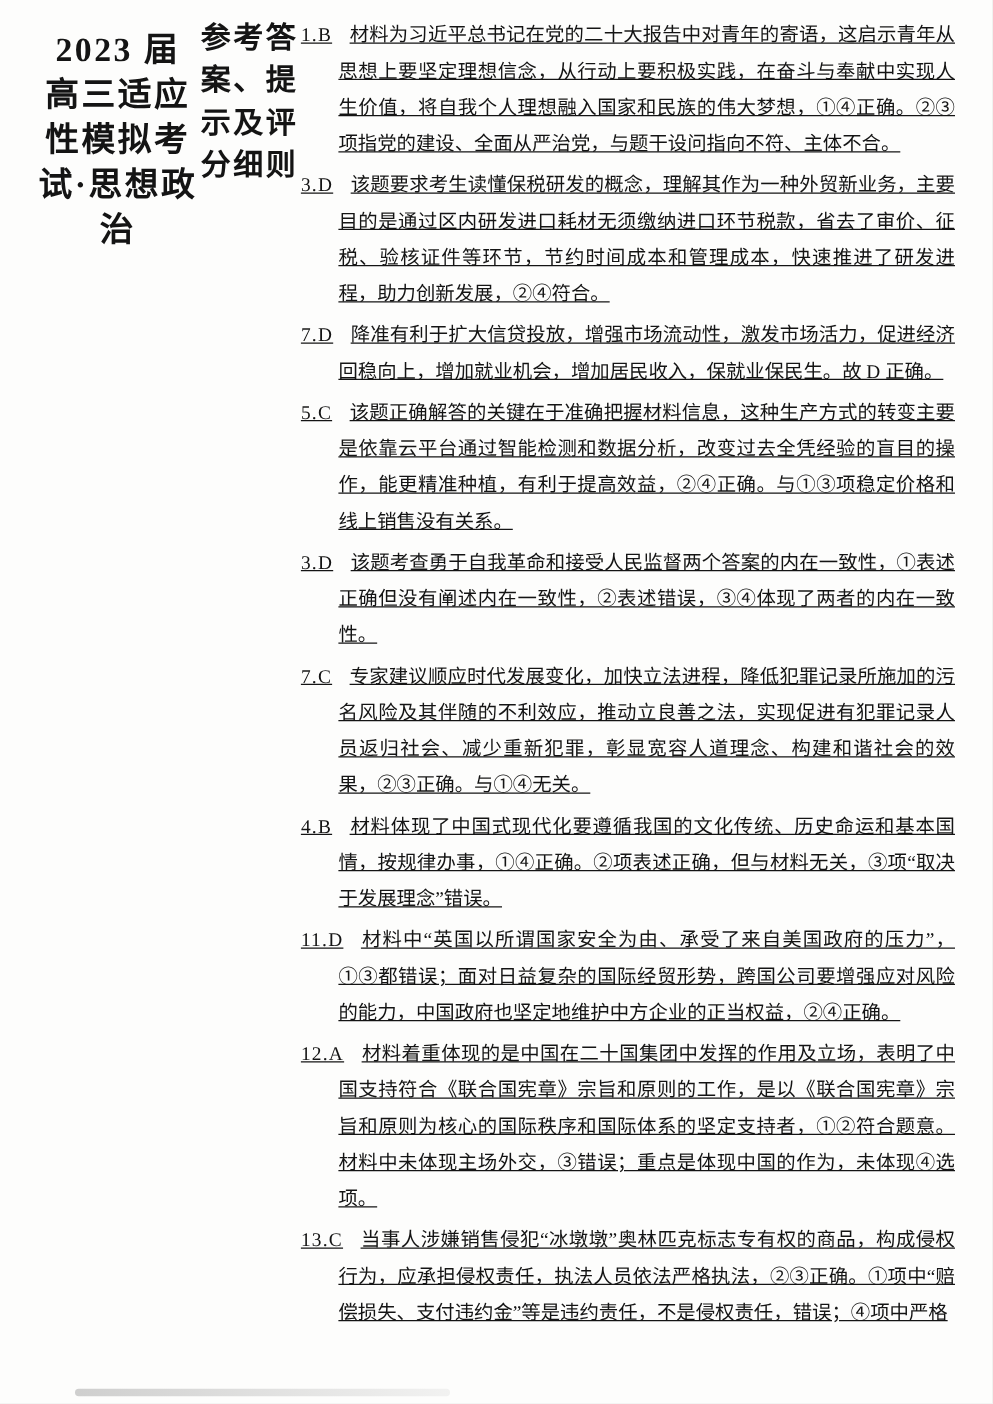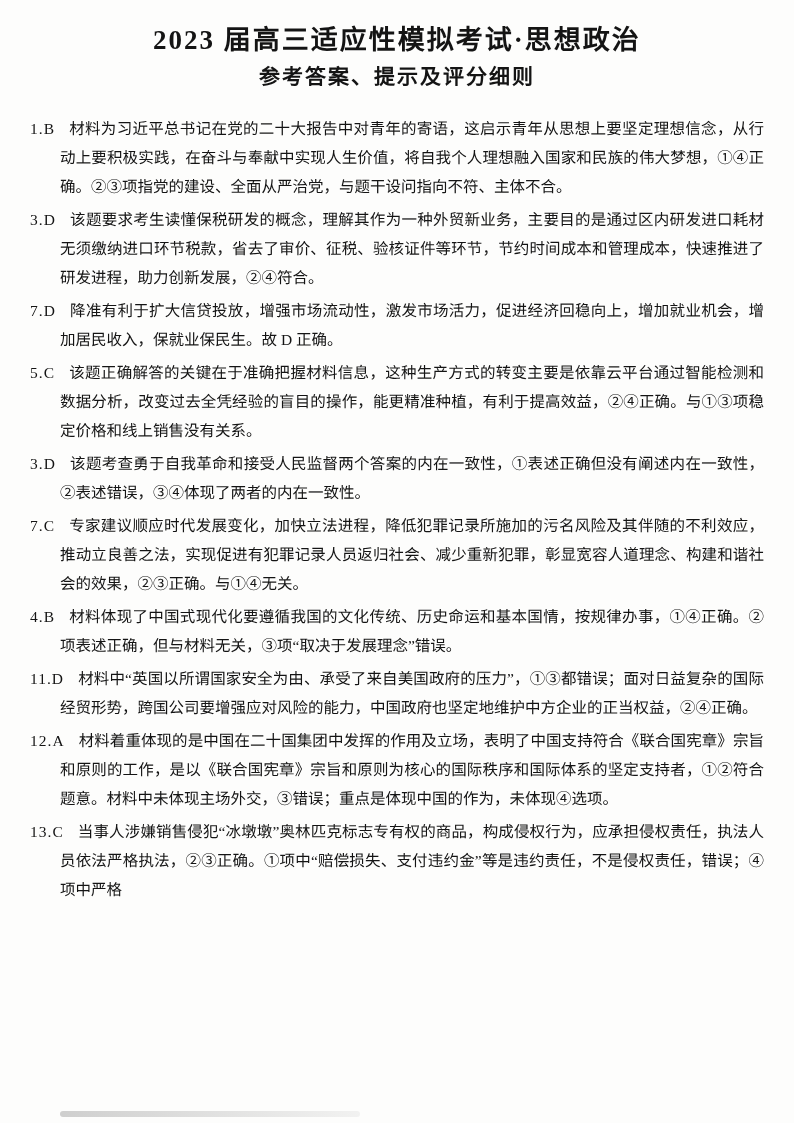--- a/index.html
+++ b/index.html
@@ -11,48 +11,49 @@
   .page {
     position: relative;
     width: 794px;
     height: 1123px;
     margin: 0 auto;
     background: #fdfdfc;
     color: #141414;
     box-sizing: border-box;
     padding: 14px 30px 14px 30px;
     display: flex;
-    flex-direction: column;
+    flex-direction: row;
     overflow: hidden;
   }
   .title {
     text-align: center;
     font-size: 27px;
     font-weight: bold;
     letter-spacing: 2px;
     margin: 8px 0 2px 0;
     line-height: 36px;
   }
   .subtitle {
     text-align: center;
-    font-size: 21px;
+    font-size: 24px;
     font-weight: bold;
     letter-spacing: 2px;
     margin: 0 0 20px 0;
     line-height: 34px;
   }
   .answers {
     font-size: 15.5px;
     line-height: 29px;
     text-align: justify;
   }
   .item {
     margin: 0 0 4px 0;
     padding-left: 30px;
     text-indent: -30px;
+    text-decoration: underline;
   }
   .item .head {
     letter-spacing: 1px;
     margin-right: 14px;
   }
   
   .scan-smudge {
     position: absolute;
     left: 60px;
     bottom: 6px;

